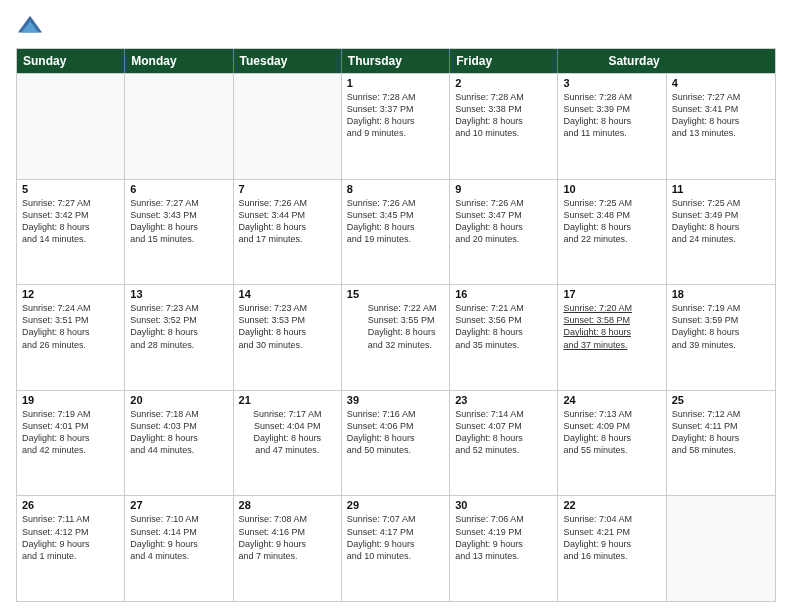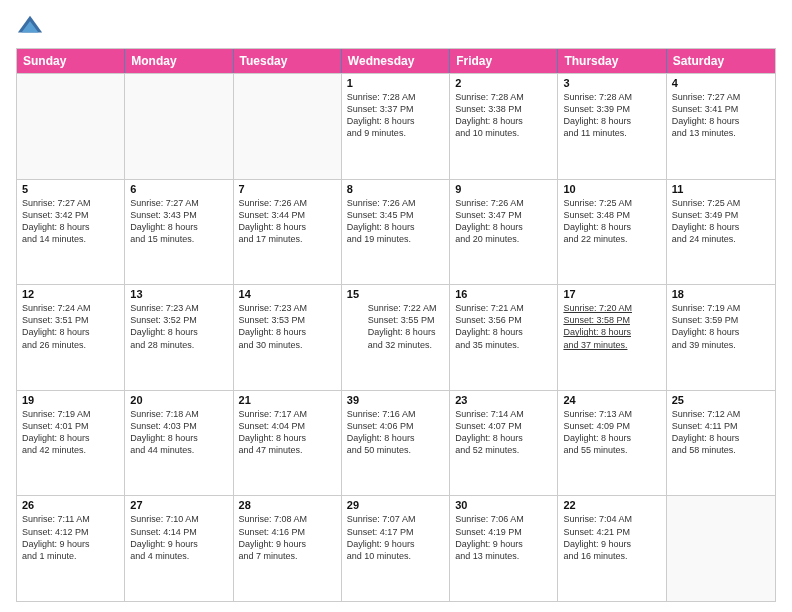--- a/index.html
+++ b/index.html
@@ -62,31 +62,31 @@
     }
     .calendar {
       flex: 1;
       display: flex;
       flex-direction: column;
       border: 1px solid #ccc;
     }
     .cal-header {
       display: grid;
       grid-template-columns: repeat(7, 1fr);
-      background: #ec4899;
+      background: #14532d;
     }
     .cal-header-cell {
       color: #fff;
       font-size: 12px;
       font-weight: bold;
       padding: 5px 6px;
       text-align: left;
       border-right: 1px solid #5580b0;
     }
-    .cal-header-cell:last-child { border-right: none; }
+    .cal-header-cell:last-child { border-right: none; margin-left: 44px; }
     .cal-body {
       flex: 1;
       display: grid;
       grid-template-rows: repeat(5, 1fr);
     }
     .cal-row {
       display: grid;
       grid-template-columns: repeat(7, 1fr);
       border-top: 1px solid #ccc;
     }
@@ -131,23 +131,22 @@
       <div class="month-title"></div>
       <div class="subtitle"></div>
     </div>
   </div>
 
   <div class="calendar">
     <div class="cal-header">
     <div class="cal-header-cell">Sunday</div>
         <div class="cal-header-cell">Monday</div>
         <div class="cal-header-cell">Tuesday</div>
-        <div class="cal-header-cell">Wednesday</div>
+        <div class="cal-header-cell">Thursday</div>
         <div class="cal-header-cell">Friday</div>
-        <div class="cal-header-cell">Thursday</div>
         <div class="cal-header-cell">Saturday</div>
       </div>
     <div class="cal-body">
     <div class="cal-row">
           <div class="cal-cell empty"></div>
           <div class="cal-cell empty"></div>
           <div class="cal-cell empty"></div>
           <div class="cal-cell">
             <div class="day-num">1</div>
             <div class="cell-text" style="white-space: pre-line;">Sunrise: 7:28 AM
@@ -289,21 +288,21 @@
           </div>
           <div class="cal-cell">
             <div class="day-num">20</div>
             <div class="cell-text" style="white-space: pre-line;">Sunrise: 7:18 AM
 Sunset: 4:03 PM
 Daylight: 8 hours
 and 44 minutes.</div>
           </div>
           <div class="cal-cell">
             <div class="day-num">21</div>
-            <div class="cell-text" style="white-space: pre-line;">Sunrise: 7:17 AM
+            <div class="cell-text" style="white-space: pre-line; text-align: center;">Sunrise: 7:17 AM
 Sunset: 4:04 PM
 Daylight: 8 hours
 and 47 minutes.</div>
           </div>
           <div class="cal-cell">
             <div class="day-num">39</div>
             <div class="cell-text" style="white-space: pre-line;">Sunrise: 7:16 AM
 Sunset: 4:06 PM
 Daylight: 8 hours
 and 50 minutes.</div>

